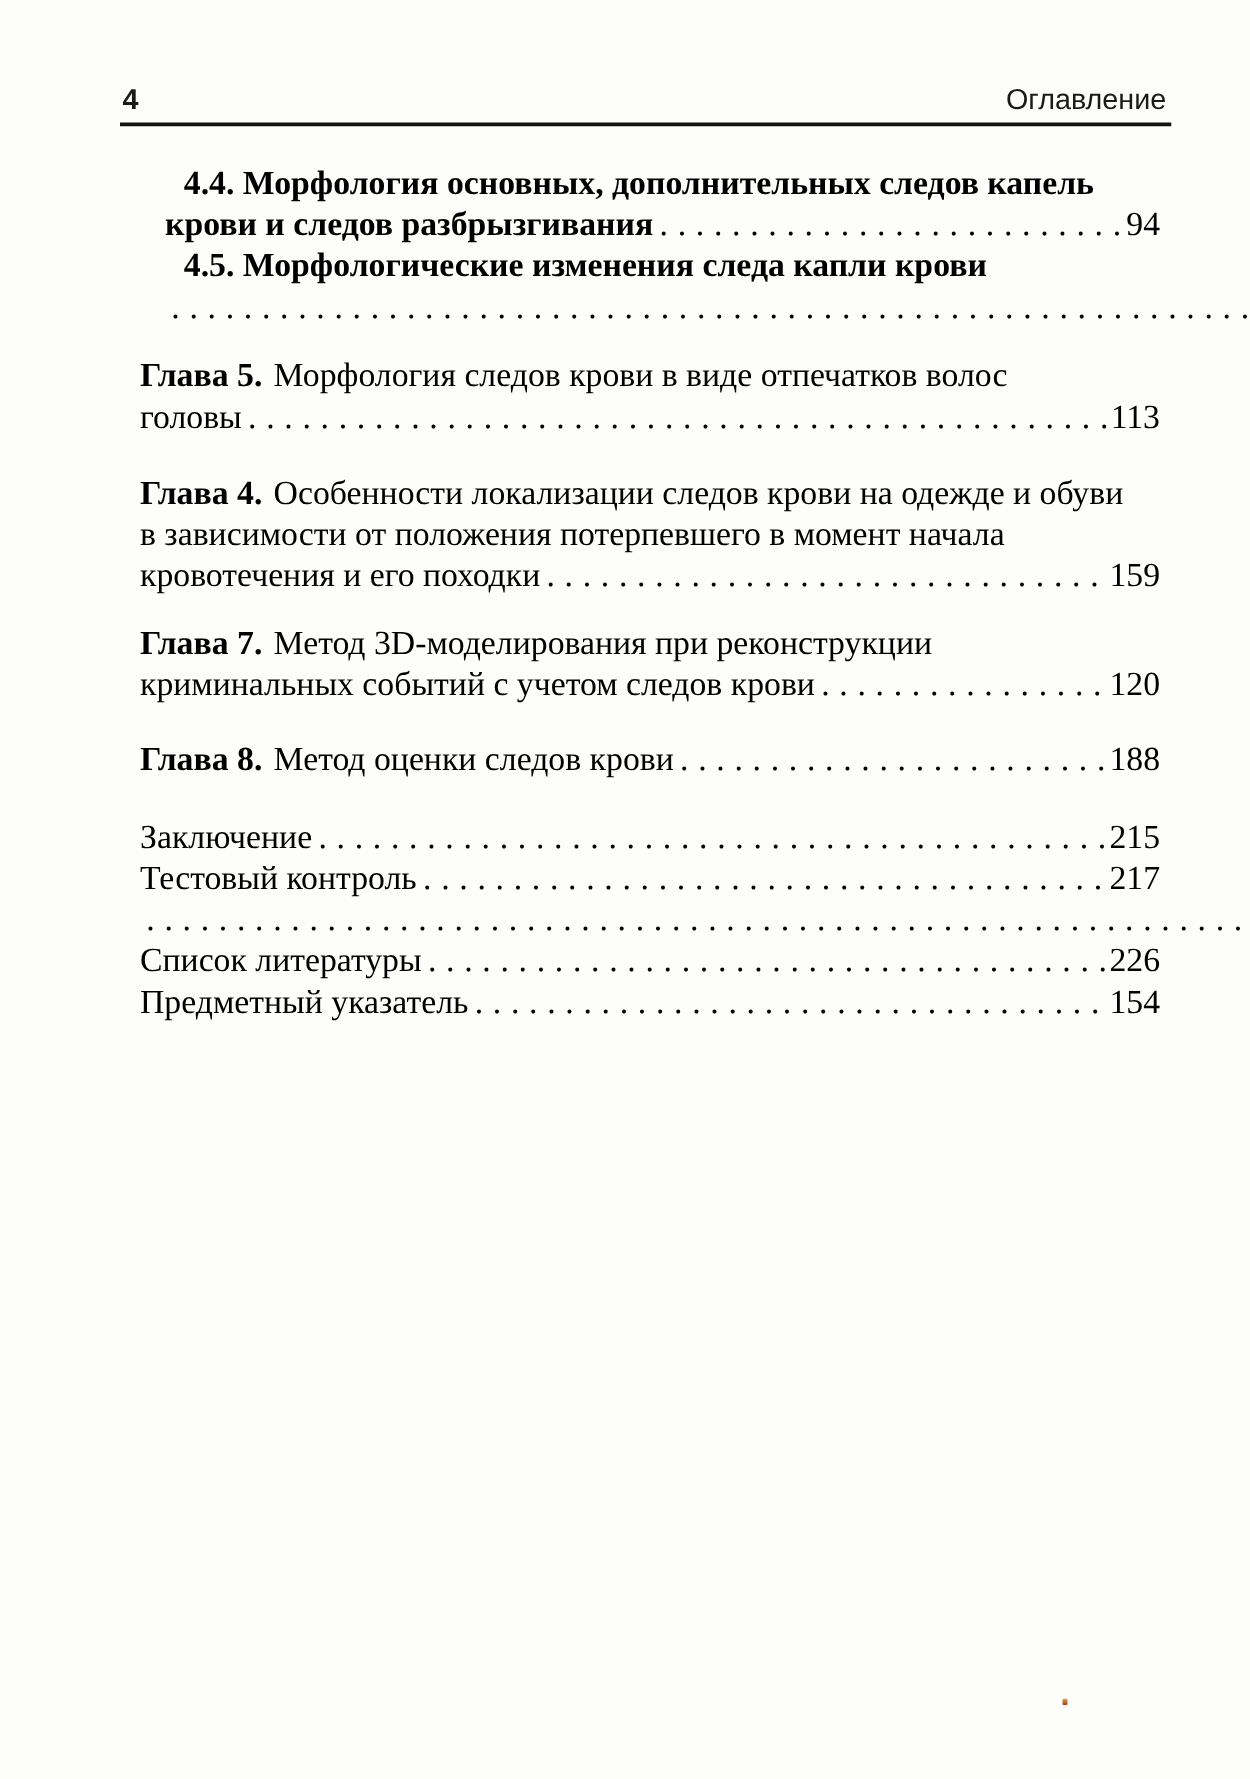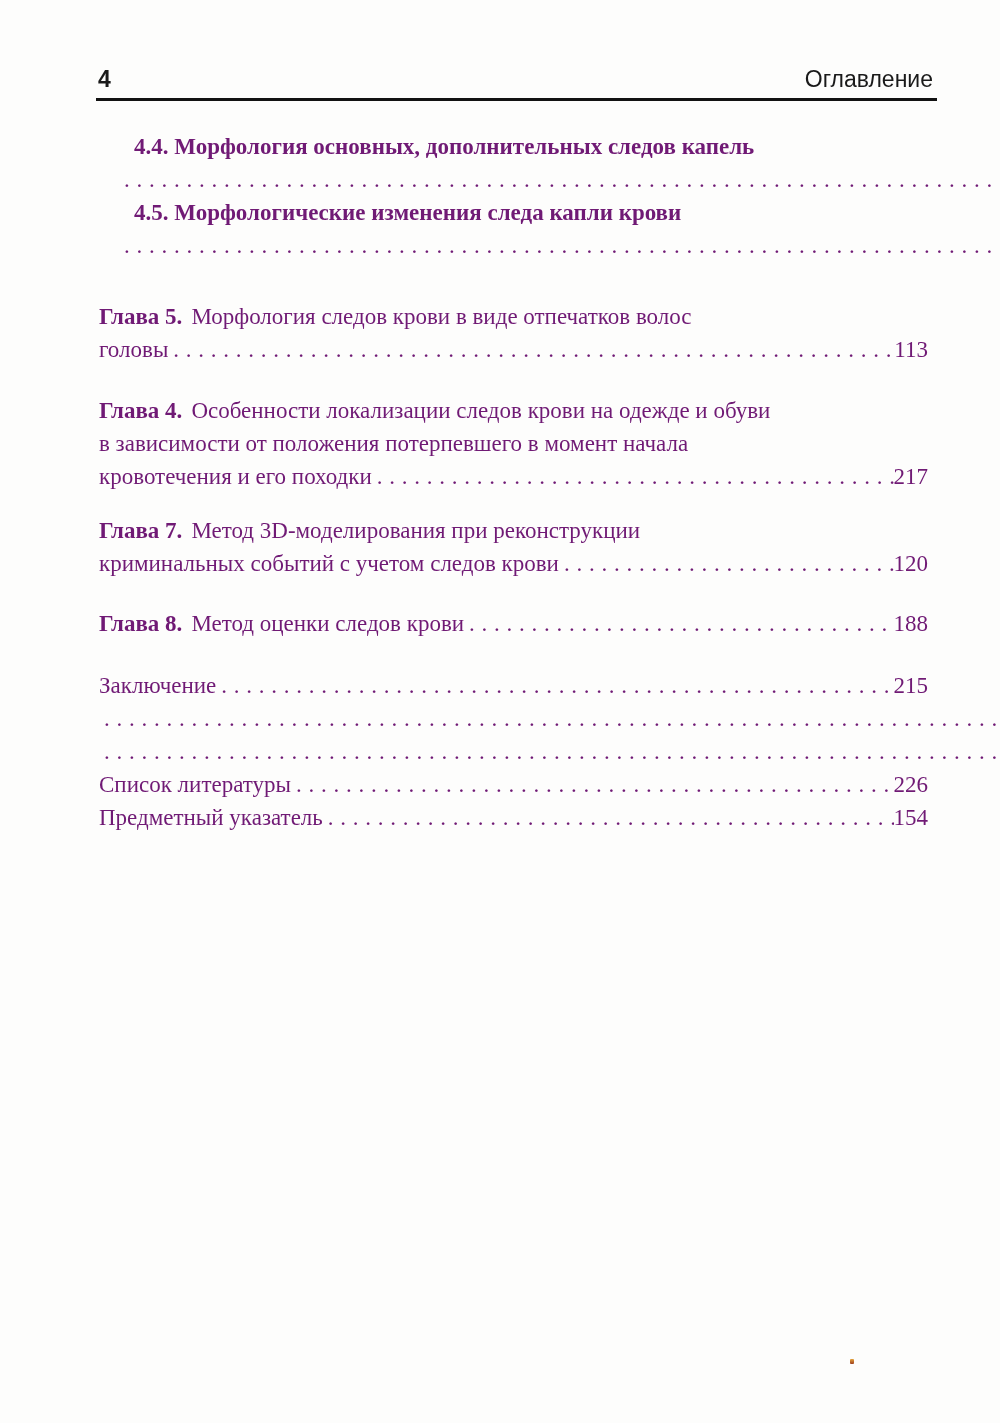--- a/index.html
+++ b/index.html
@@ -21,38 +21,38 @@
     font-size: 23px; line-height: 26px; color: #1a1a1a;
   }
   .page-num { font-weight: 700; }
   .rule {
     position: absolute; left: 96px; right: 63px; top: 98px;
     height: 3px; background: #121212;
   }
 
   
   .content {
-    position: absolute; left: 99px; right: 72px; top: 130px;
-    font-size: 23px; color: #701a75;
+    position: absolute; left: 112px; right: 72px; top: 130px;
+    font-size: 27px; color: #000000;
   }
   .line { line-height: 33px; white-space: nowrap; }
   .lead { display: flex; align-items: baseline; }
   .lead > span:first-child { flex: 0 0 auto; }
   .leader {
     flex: 1 1 auto; min-width: 0; overflow: hidden;
     white-space: nowrap; font-weight: 400 !important;
     letter-spacing: 0.5px; padding-left: 5px;
   }
   .pg { flex: 0 0 auto; font-weight: 400 !important; }
 
   .subs { padding-left: 20px; font-weight: 700; }
   .subs .fl { text-indent: 15px; }
 
   .chapter .b { font-weight: 700; margin-right: 9px; }
-  .mt22 { margin-top: 38px; }
+  .mt22 { margin-top: 22px; }
   .mt28 { margin-top: 28px; }
   .mt21 { margin-top: 21px; }
   .mt27 { margin-top: 27px; }
   .back { margin-top: 29px; }
 
   
   .speck {
     position: absolute; left: 850px; top: 1359px;
     width: 4px; height: 5px; border-radius: 1px;
     background: linear-gradient(#e5a43b, #9c3d1e);
@@ -68,20 +68,21 @@
     <span class="head-title">Оглавление</span>
   </div>
   <div class="rule"></div>
 
   <div class="content">
 
     <div class="subs">
       <div>
         <div class="line fl">4.4. Морфология основных, дополнительных следов капель</div>
         <div class="line lead">
+          <span>крови и следов разбрызгивания</span>
           <span class="leader">. . . . . . . . . . . . . . . . . . . . . . . . . . . . . . . . . . . . . . . . . . . . . . . . . . . . . . . . . . . . . . . . . . . . . . . . . . . . . . . . . . . . . . . . . . </span>
           <span class="pg">94</span>
         </div>
       </div>
       <div>
         <div class="line fl">4.5. Морфологические изменения следа капли крови</div>
         <div class="line lead">
           <span class="leader">. . . . . . . . . . . . . . . . . . . . . . . . . . . . . . . . . . . . . . . . . . . . . . . . . . . . . . . . . . . . . . . . . . . . . . . . . . . . . . . . . . . . . . . . . . </span>
           <span class="pg">99</span>
         </div>
@@ -100,21 +101,21 @@
     </div>
 
     <div class="chapter mt28">
       <div class="line">
         <span class="b">Глава 4.</span><span>Особенности локализации следов крови на одежде и обуви</span>
       </div>
       <div class="line">в зависимости от положения потерпевшего в момент начала</div>
       <div class="line lead">
         <span>кровотечения и его походки</span>
         <span class="leader">. . . . . . . . . . . . . . . . . . . . . . . . . . . . . . . . . . . . . . . . . . . . . . . . . . . . . . . . . . . . . . . . . . . . . . . . . . . . . . . . . . . . . . . . . . </span>
-        <span class="pg">217</span>
+        <span class="pg">159</span>
       </div>
     </div>
 
     <div class="chapter mt21">
       <div class="line">
         <span class="b">Глава 7.</span><span>Метод 3D-моделирования при реконструкции</span>
       </div>
       <div class="line lead">
         <span>криминальных событий с учетом следов крови</span>
         <span class="leader">. . . . . . . . . . . . . . . . . . . . . . . . . . . . . . . . . . . . . . . . . . . . . . . . . . . . . . . . . . . . . . . . . . . . . . . . . . . . . . . . . . . . . . . . . . </span>
@@ -130,20 +131,21 @@
       </div>
     </div>
 
     <div class="back">
       <div class="line lead">
         <span>Заключение</span>
         <span class="leader">. . . . . . . . . . . . . . . . . . . . . . . . . . . . . . . . . . . . . . . . . . . . . . . . . . . . . . . . . . . . . . . . . . . . . . . . . . . . . . . . . . . . . . . . . . </span>
         <span class="pg">215</span>
       </div>
       <div class="line lead">
+        <span>Тестовый контроль</span>
         <span class="leader">. . . . . . . . . . . . . . . . . . . . . . . . . . . . . . . . . . . . . . . . . . . . . . . . . . . . . . . . . . . . . . . . . . . . . . . . . . . . . . . . . . . . . . . . . . </span>
         <span class="pg">217</span>
       </div>
       <div class="line lead">
         <span class="leader">. . . . . . . . . . . . . . . . . . . . . . . . . . . . . . . . . . . . . . . . . . . . . . . . . . . . . . . . . . . . . . . . . . . . . . . . . . . . . . . . . . . . . . . . . . </span>
         <span class="pg">225</span>
       </div>
       <div class="line lead">
         <span>Список литературы</span>
         <span class="leader">. . . . . . . . . . . . . . . . . . . . . . . . . . . . . . . . . . . . . . . . . . . . . . . . . . . . . . . . . . . . . . . . . . . . . . . . . . . . . . . . . . . . . . . . . . </span>

